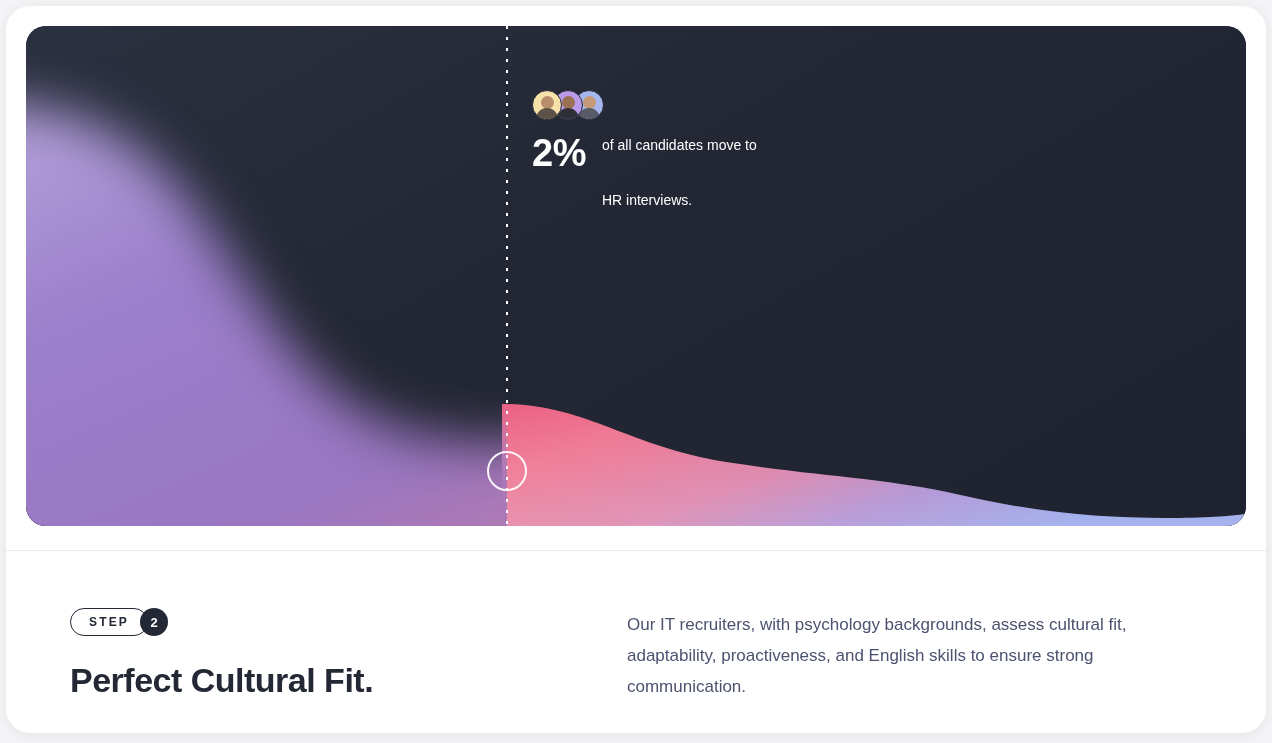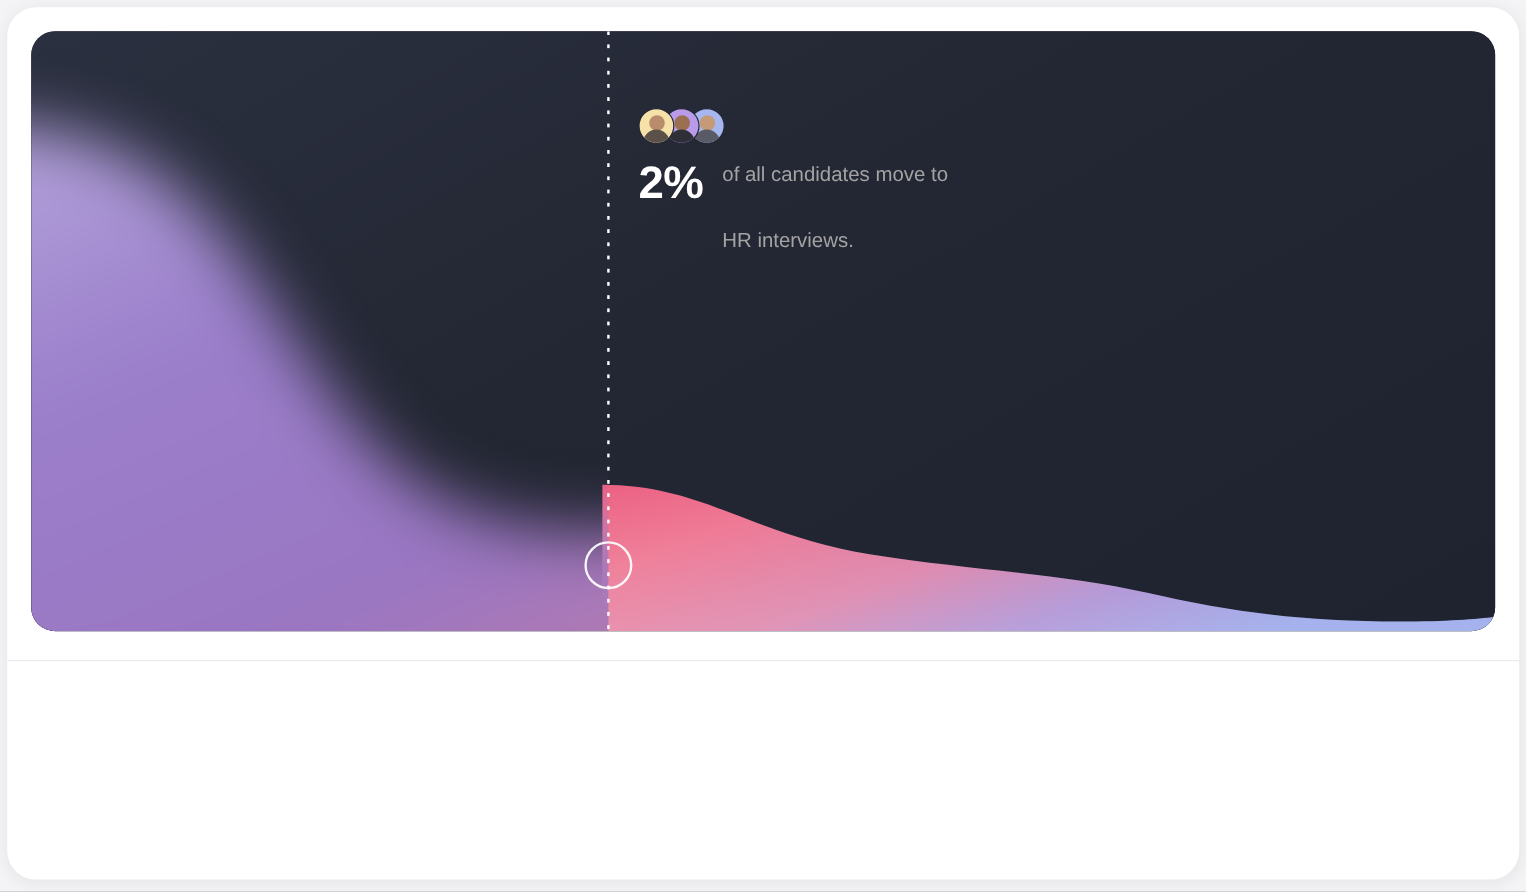--- a/index.html
+++ b/index.html
@@ -172,22 +172,22 @@
   .stat-value {
     font-size: 38px;
     font-weight: 700;
     color: #ffffff;
     line-height: 42px;
     letter-spacing: -0.5px;
     margin-right: 16px;
     white-space: nowrap;
   }
   .stat-desc {
-    font-size: 17px;
-    color: #a3a3a3;
+    font-size: 14px;
+    color: #ffffff;
     line-height: 19px;
     padding-top: 4px;
     max-width: 210px;
   }
   .stat-desc .l2 { display: block; margin-top: 36px; }
 
   
   .divider {
     position: absolute;
     left: 0;
@@ -354,15 +354,27 @@
             <span>of all candidates move to</span>
             <span class="l2">HR interviews.</span>
           </div>
         </div>
       </div>
 
     </div>
 
     <div class="divider"></div>
 
+    <div class="bottom">
+
+      <div class="step-badge">
+        <div class="step-pill">STEP</div>
+        <div class="step-num">2</div>
+      </div>
+
+      <div class="step-title">Perfect Cultural Fit.</div>
+
+      <div class="step-body">Our IT recruiters, with psychology backgrounds, assess cultural fit, adaptability, proactiveness, and English skills to ensure strong communication.</div>
+
+    </div>
 
   </div>
 </div>
 
 </body></html>

